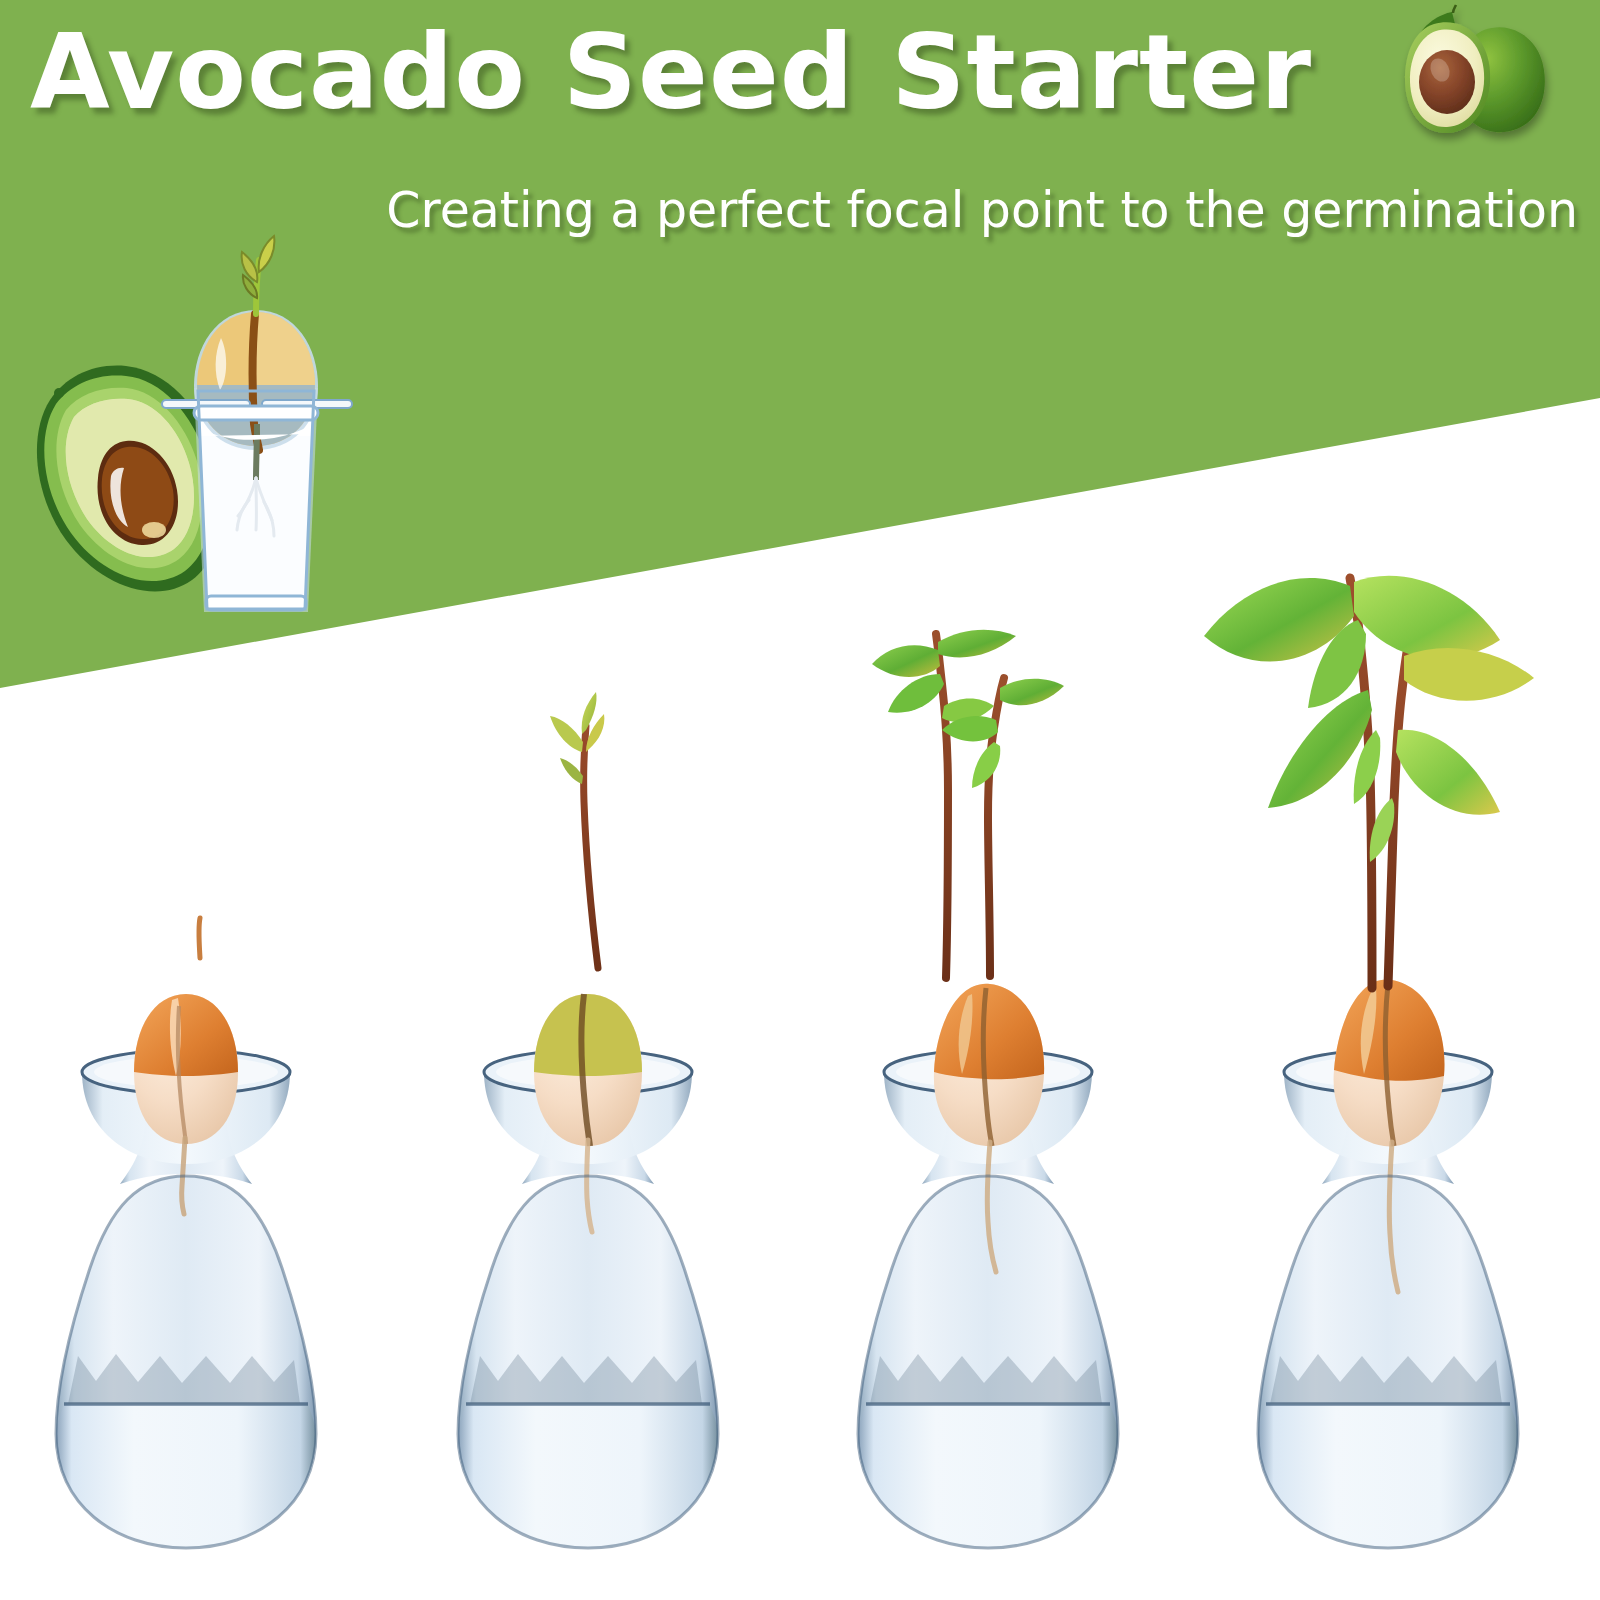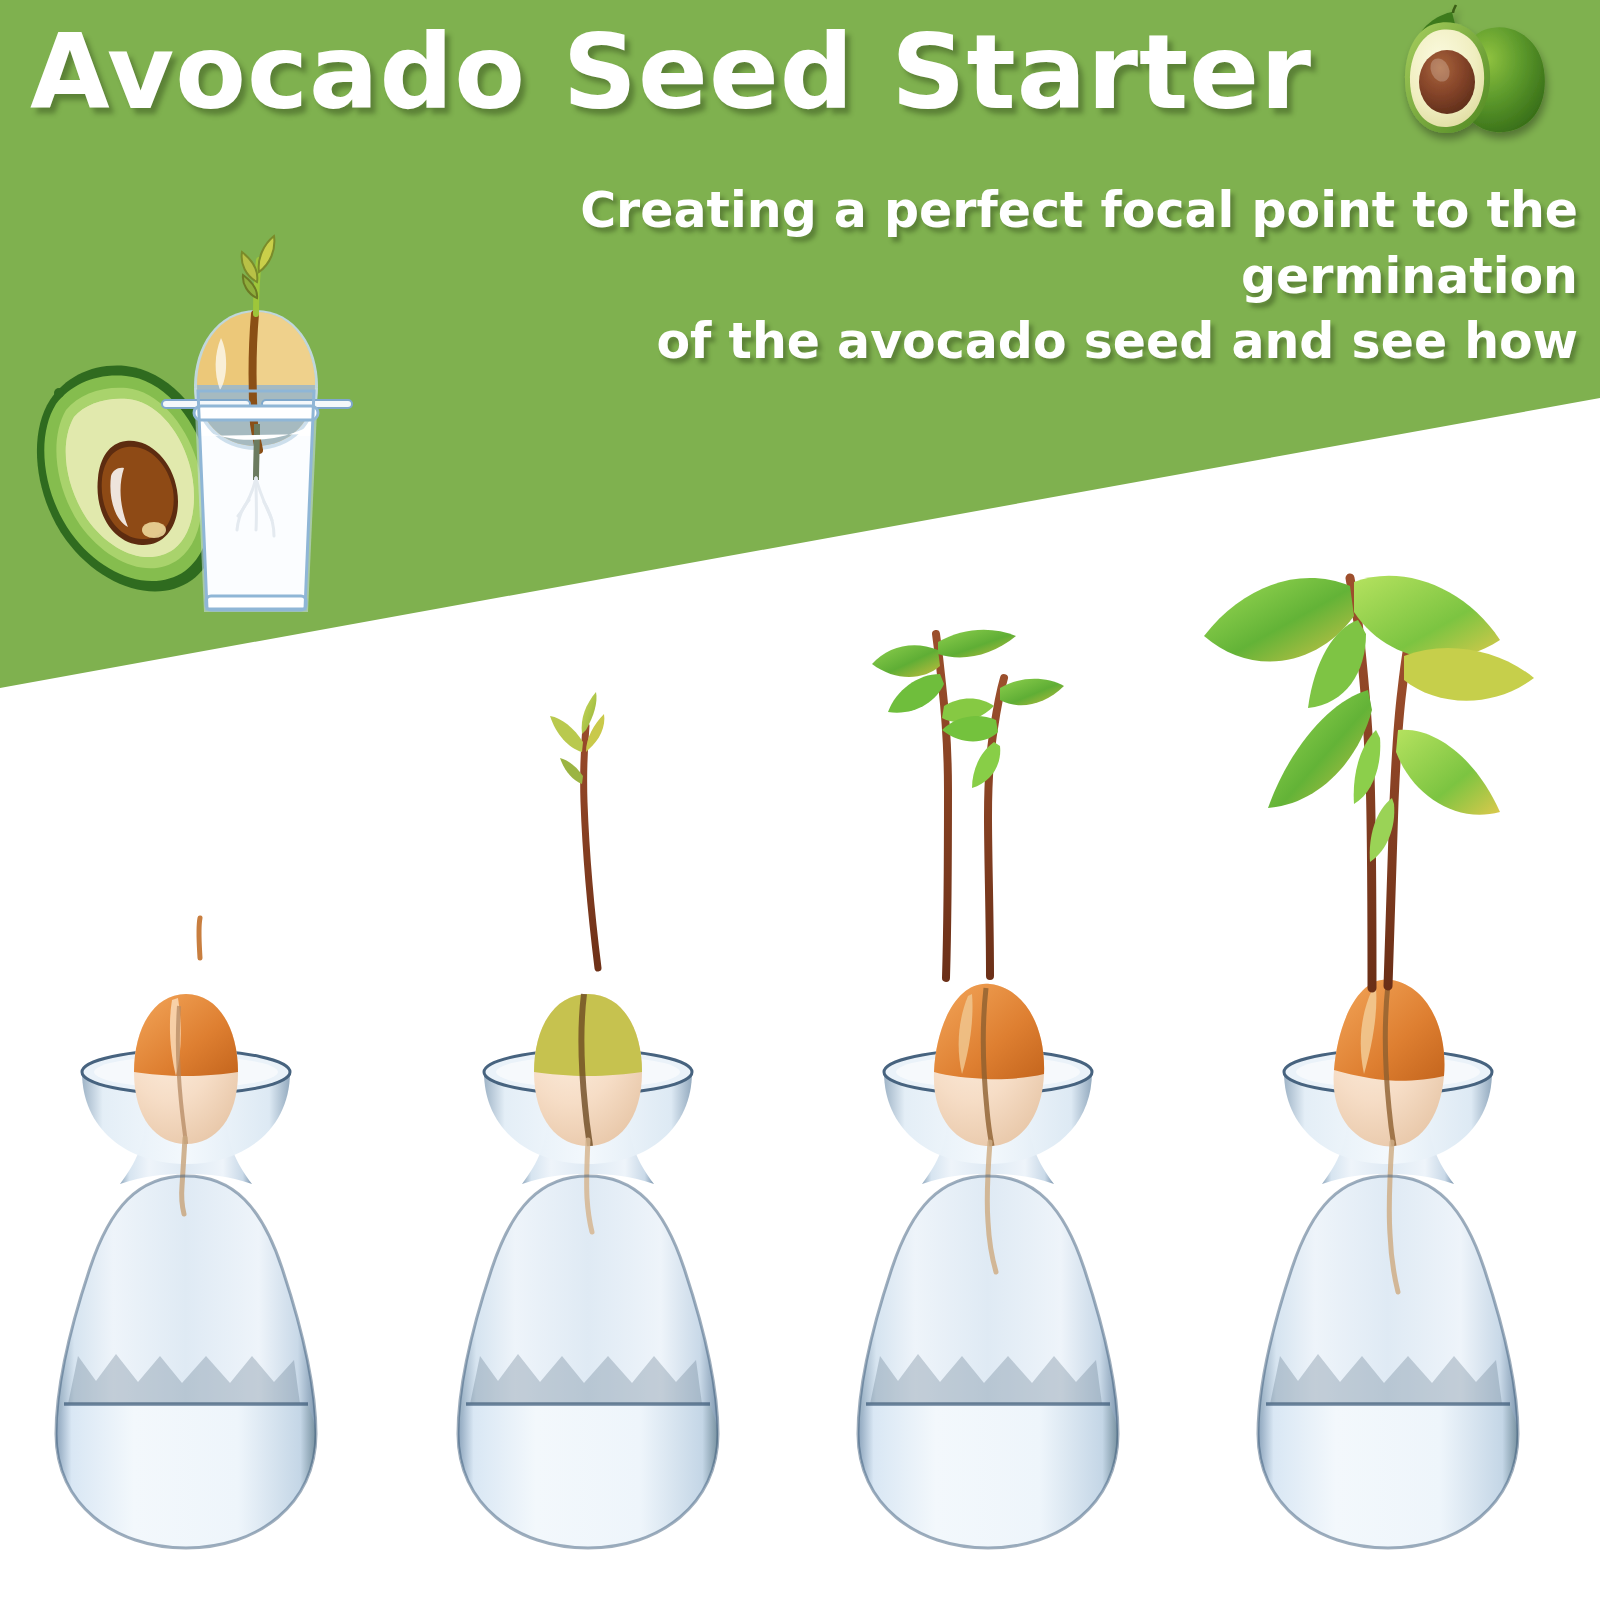--- a/index.html
+++ b/index.html
@@ -38,21 +38,21 @@
     letter-spacing:1px;
     text-shadow:5px 6px 5px rgba(40,60,20,.40);
     white-space:nowrap;
   }
   .subtitle{
     position:absolute;right:22px;top:178px;
     width:1300px;
     z-index:6;
     text-align:right;
     font-family:"DejaVu Sans", sans-serif;
-    font-weight:700;
+    font-weight:400;
     font-size:49px;
     line-height:1.34;
     color:#ffffff;
     text-shadow:4px 5px 4px rgba(40,60,20,.40);
   }
   .subtitle span{display:block;}
 
   
   .avo-photo{position:absolute;right:14px;top:2px;width:230px;height:170px;z-index:7;}
 
@@ -79,21 +79,20 @@
 <body>
 
 <div id="stage">
 
   <div class="banner"></div>
 
   <div class="title">Avocado Seed Starter</div>
 
   <div class="subtitle">
     <span>Creating a perfect focal point to the germination</span>
-    <span>of the avocado seed and see how</span>
   </div>
 
   <div class="avo-photo">
     <svg viewBox="0 0 230 170" width="230" height="170">
       <defs>
         <radialGradient id="wholeAvo" cx="35%" cy="30%" r="85%">
           <stop offset="0%" stop-color="#8fc23f"></stop>
           <stop offset="45%" stop-color="#5d9a2c"></stop>
           <stop offset="100%" stop-color="#2f6413"></stop>
         </radialGradient>

